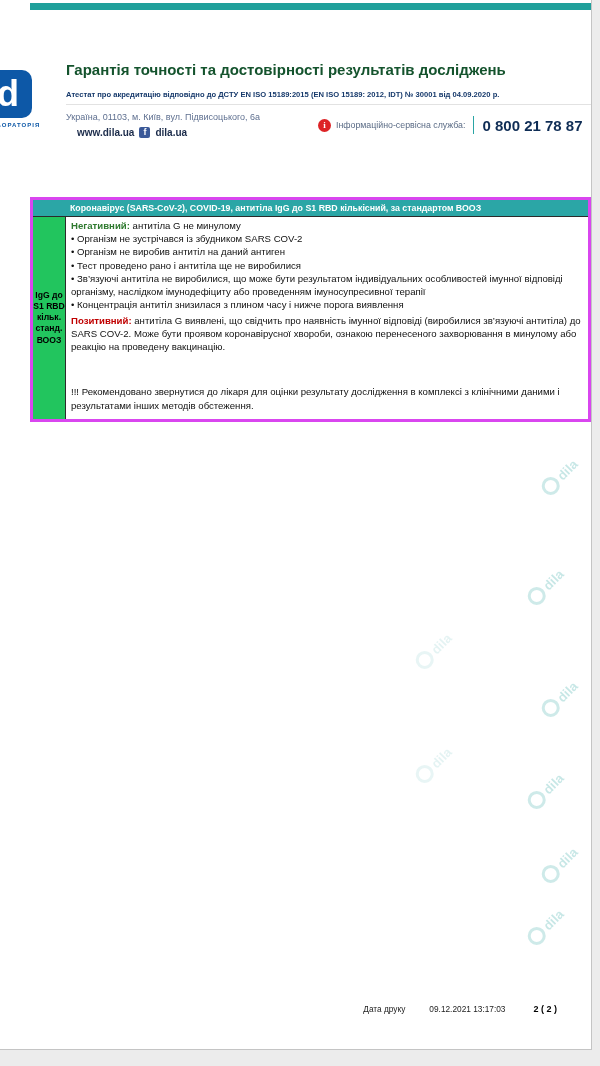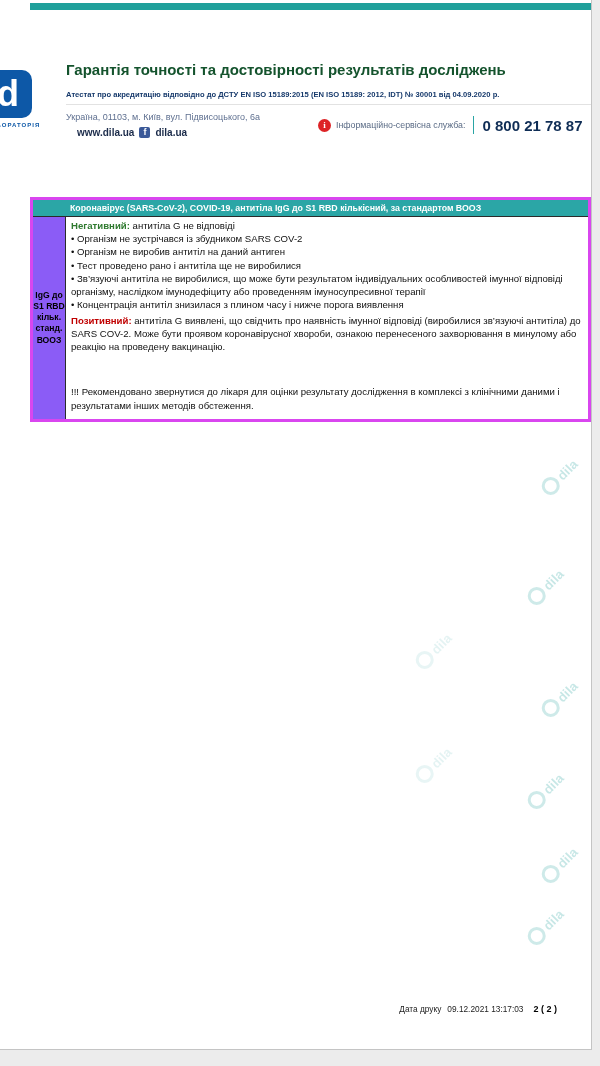--- a/index.html
+++ b/index.html
@@ -89,21 +89,21 @@
   }
   .table-header {
     background:#2ba6a6; color:#ffffff;
     font-size:8.8px; font-weight:bold;
     padding:3px 4px 3px 37px;
     border-bottom:1px solid #2b2b2b;
   }
   .table-body { display:flex; }
   .row-label {
     width:33px; flex:0 0 33px;
-    background:#8b5cf6;
+    background:#22c55e;
     border-right:1px solid #2b2b2b;
     font-size:8.6px; font-weight:bold; color:#000;
     display:flex; flex-direction:column;
     justify-content:center; align-items:center;
     text-align:center; line-height:1.3; padding:2px 0;
   }
   .row-content {
     flex:1; padding:2px 6px 7px 5px;
     font-size:9.6px; line-height:1.38; color:#101010;
   }
@@ -127,21 +127,21 @@
   .wm .txt {
     font-size:13px; font-weight:bold;
     color:rgba(31,160,155,0.25);
   }
   .wm.faint .ring { border-color:rgba(31,160,155,0.10); }
   .wm.faint .txt { color:rgba(31,160,155,0.12); }
   
   .footer {
     position:absolute; right:34px; top:1004px;
     font-size:8.3px; color:#222;
-    display:flex; align-items:flex-start; gap:6px;
+    display:flex; align-items:flex-start; gap:24px;
   }
   .footer .pagenum { font-weight:bold; font-size:9px; margin-left:4px; color:#000; }
 </style>
 </head>
 <body>
 
 <div class="page">
 
   <div class="topbar"></div>
 
@@ -175,21 +175,21 @@
       <div class="row-label">
         <div>IgG до</div>
         <div>S1 RBD</div>
         <div>кільк.</div>
         <div>станд.</div>
         <div>ВООЗ</div>
       </div>
       <div class="row-content">
         <p>
           <span class="neg-label">Негативний:</span>
-          <span>антитіла G не відповіді</span>
+          <span>антитіла G не минулому</span>
         </p>
         <ul class="bullets">
           <li>Організм не зустрічався із збудником SARS COV-2</li>
           <li>Організм не виробив антитіл на даний антиген</li>
           <li>Тест проведено рано і антитіла ще не виробилися</li>
           <li>Зв’язуючі антитіла не виробилися, що може бути результатом індивідуальних особливостей імунної відповіді організму, наслідком імунодефіциту або проведенням імуносупресивної терапії</li>
           <li>Концентрація антитіл знизилася з плином часу і нижче порога виявлення</li>
         </ul>
         <p class="pos-para">
           <span class="pos-label">Позитивний:</span>

